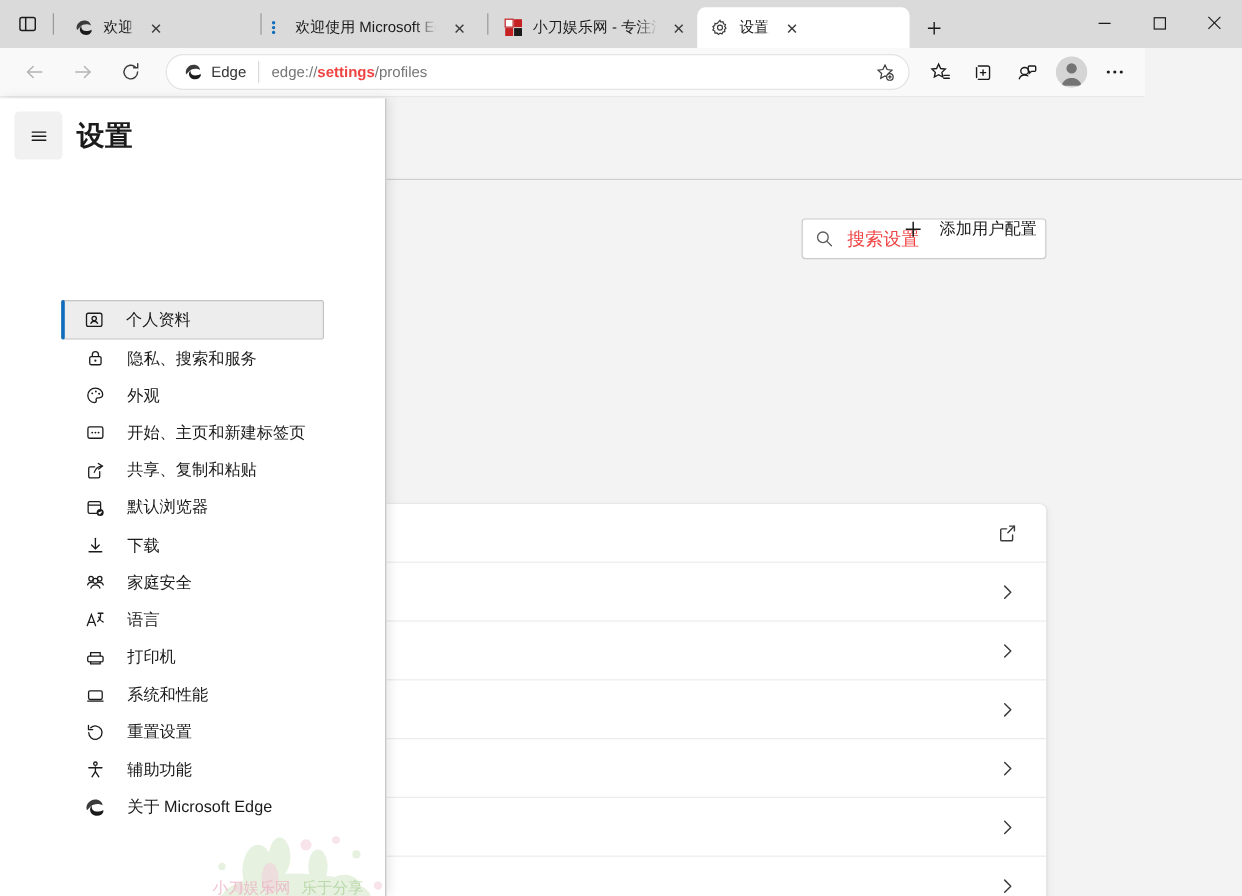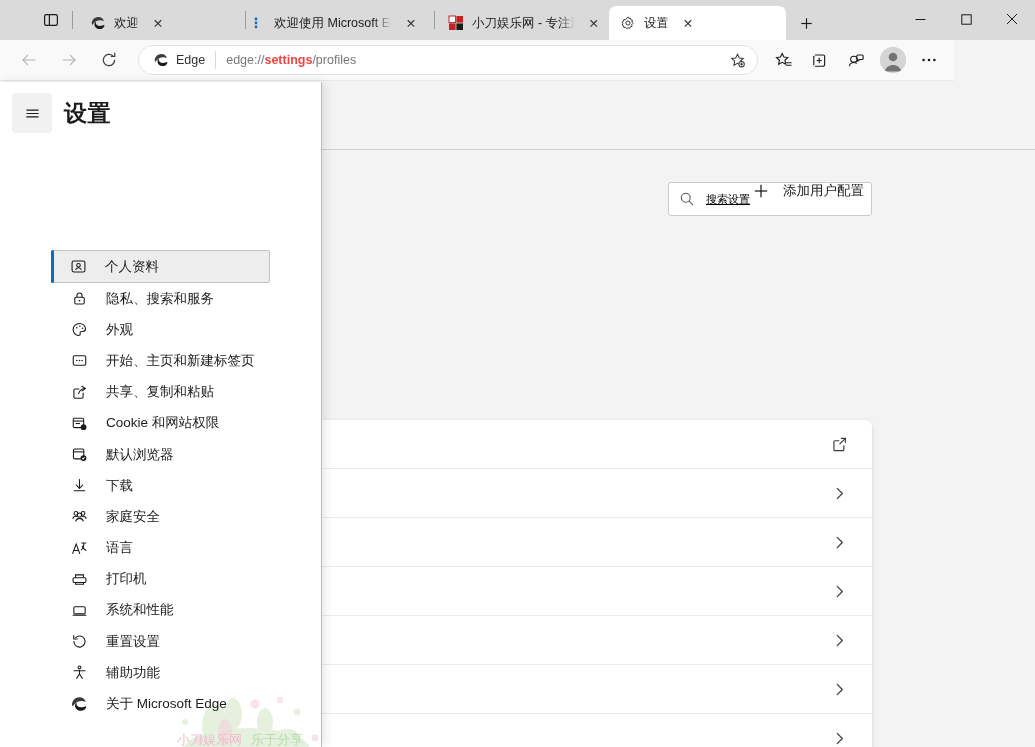--- a/index.html
+++ b/index.html
@@ -13,21 +13,21 @@
     position: relative;
     width: 1035px; height: 747px;
     background: #f3f3f3;
   }
 
   
   .tabstrip {
     position: absolute; left: 0; top: 0;
     width: 1035px; height: 40px;
     background: #dadada;
-    display: flex; align-items: center; padding-left: 28px;
+    display: flex; align-items: center;
   }
   .tabstrip-left {
     display: flex; align-items: center;
     height: 40px; padding-left: 8px;
   }
   .tab-search-btn {
     width: 30px; height: 30px;
     display: flex; align-items: center; justify-content: center;
     border-radius: 4px;
   }
@@ -161,21 +161,21 @@
   .search-box {
     position: absolute; left: 668px; top: 100px;
     width: 204px; height: 34px;
     background: #ffffff;
     border: 1px solid #cbcbcb;
     border-radius: 3px;
     display: flex; align-items: center;
     padding: 0 10px;
     gap: 11px;
   }
-  .search-box .ph { font-size: 11px; color: #000000; text-decoration: underline; }
+  .search-box .ph { font-size: 15px; color: #ef4444; }
 
   .content-area {
     position: absolute; left: 0; top: 69px;
     width: 1035px; height: 596px;
   }
   .add-profile-btn {
     position: absolute; right: 163px; top: 25px;
     display: flex; align-items: center; gap: 14px;
     font-size: 13.5px; color: #1b1b1b;
     padding: 6px 8px; border-radius: 4px;
@@ -641,31 +641,20 @@
         <span class="sb-ico">
           <svg width="17" height="17" viewBox="0 0 18 18" fill="none" stroke="#1b1b1b" stroke-width="1.15" stroke-linecap="round">
             <path d="M12.8 9.6v4.2a1.3 1.3 0 0 1-1.3 1.3H4.4a1.3 1.3 0 0 1-1.3-1.3V6.6a1.3 1.3 0 0 1 1.3-1.3h4"></path>
             <path d="M8 10.2c1-3.2 3.4-5.2 6.6-5.5"></path>
             <polyline points="11.6,2.4 15.2,4.7 11.9,7.3"></polyline>
           </svg>
         </span>
         <span>共享、复制和粘贴</span>
       </div>
 
-      <div class="sb-item">
-        <span class="sb-ico">
-          <svg width="17" height="17" viewBox="0 0 18 18" fill="none" stroke="#1b1b1b" stroke-width="1.15">
-            <rect x="2.4" y="3.4" width="11" height="10" rx="1.3"></rect>
-            <line x1="2.4" y1="6.4" x2="13.4" y2="6.4"></line>
-            <line x1="5" y1="9" x2="9.6" y2="9"></line>
-            <circle cx="13.3" cy="12.9" r="3" fill="#1b1b1b" stroke="none"></circle>
-          </svg>
-        </span>
-        <span>Cookie 和网站权限</span>
-      </div>
 
       <div class="sb-item">
         <span class="sb-ico">
           <svg width="17" height="17" viewBox="0 0 18 18" fill="none" stroke="#1b1b1b" stroke-width="1.15">
             <rect x="2.6" y="3.2" width="11" height="10.4" rx="1.3"></rect>
             <line x1="2.6" y1="6.2" x2="13.6" y2="6.2"></line>
             <circle cx="13.2" cy="12.8" r="3.1" fill="#1b1b1b" stroke="none"></circle>
             <polyline points="11.9,12.8 12.8,13.7 14.5,11.9" stroke="#ffffff" stroke-width="1.1" fill="none"></polyline>
           </svg>
         </span>

